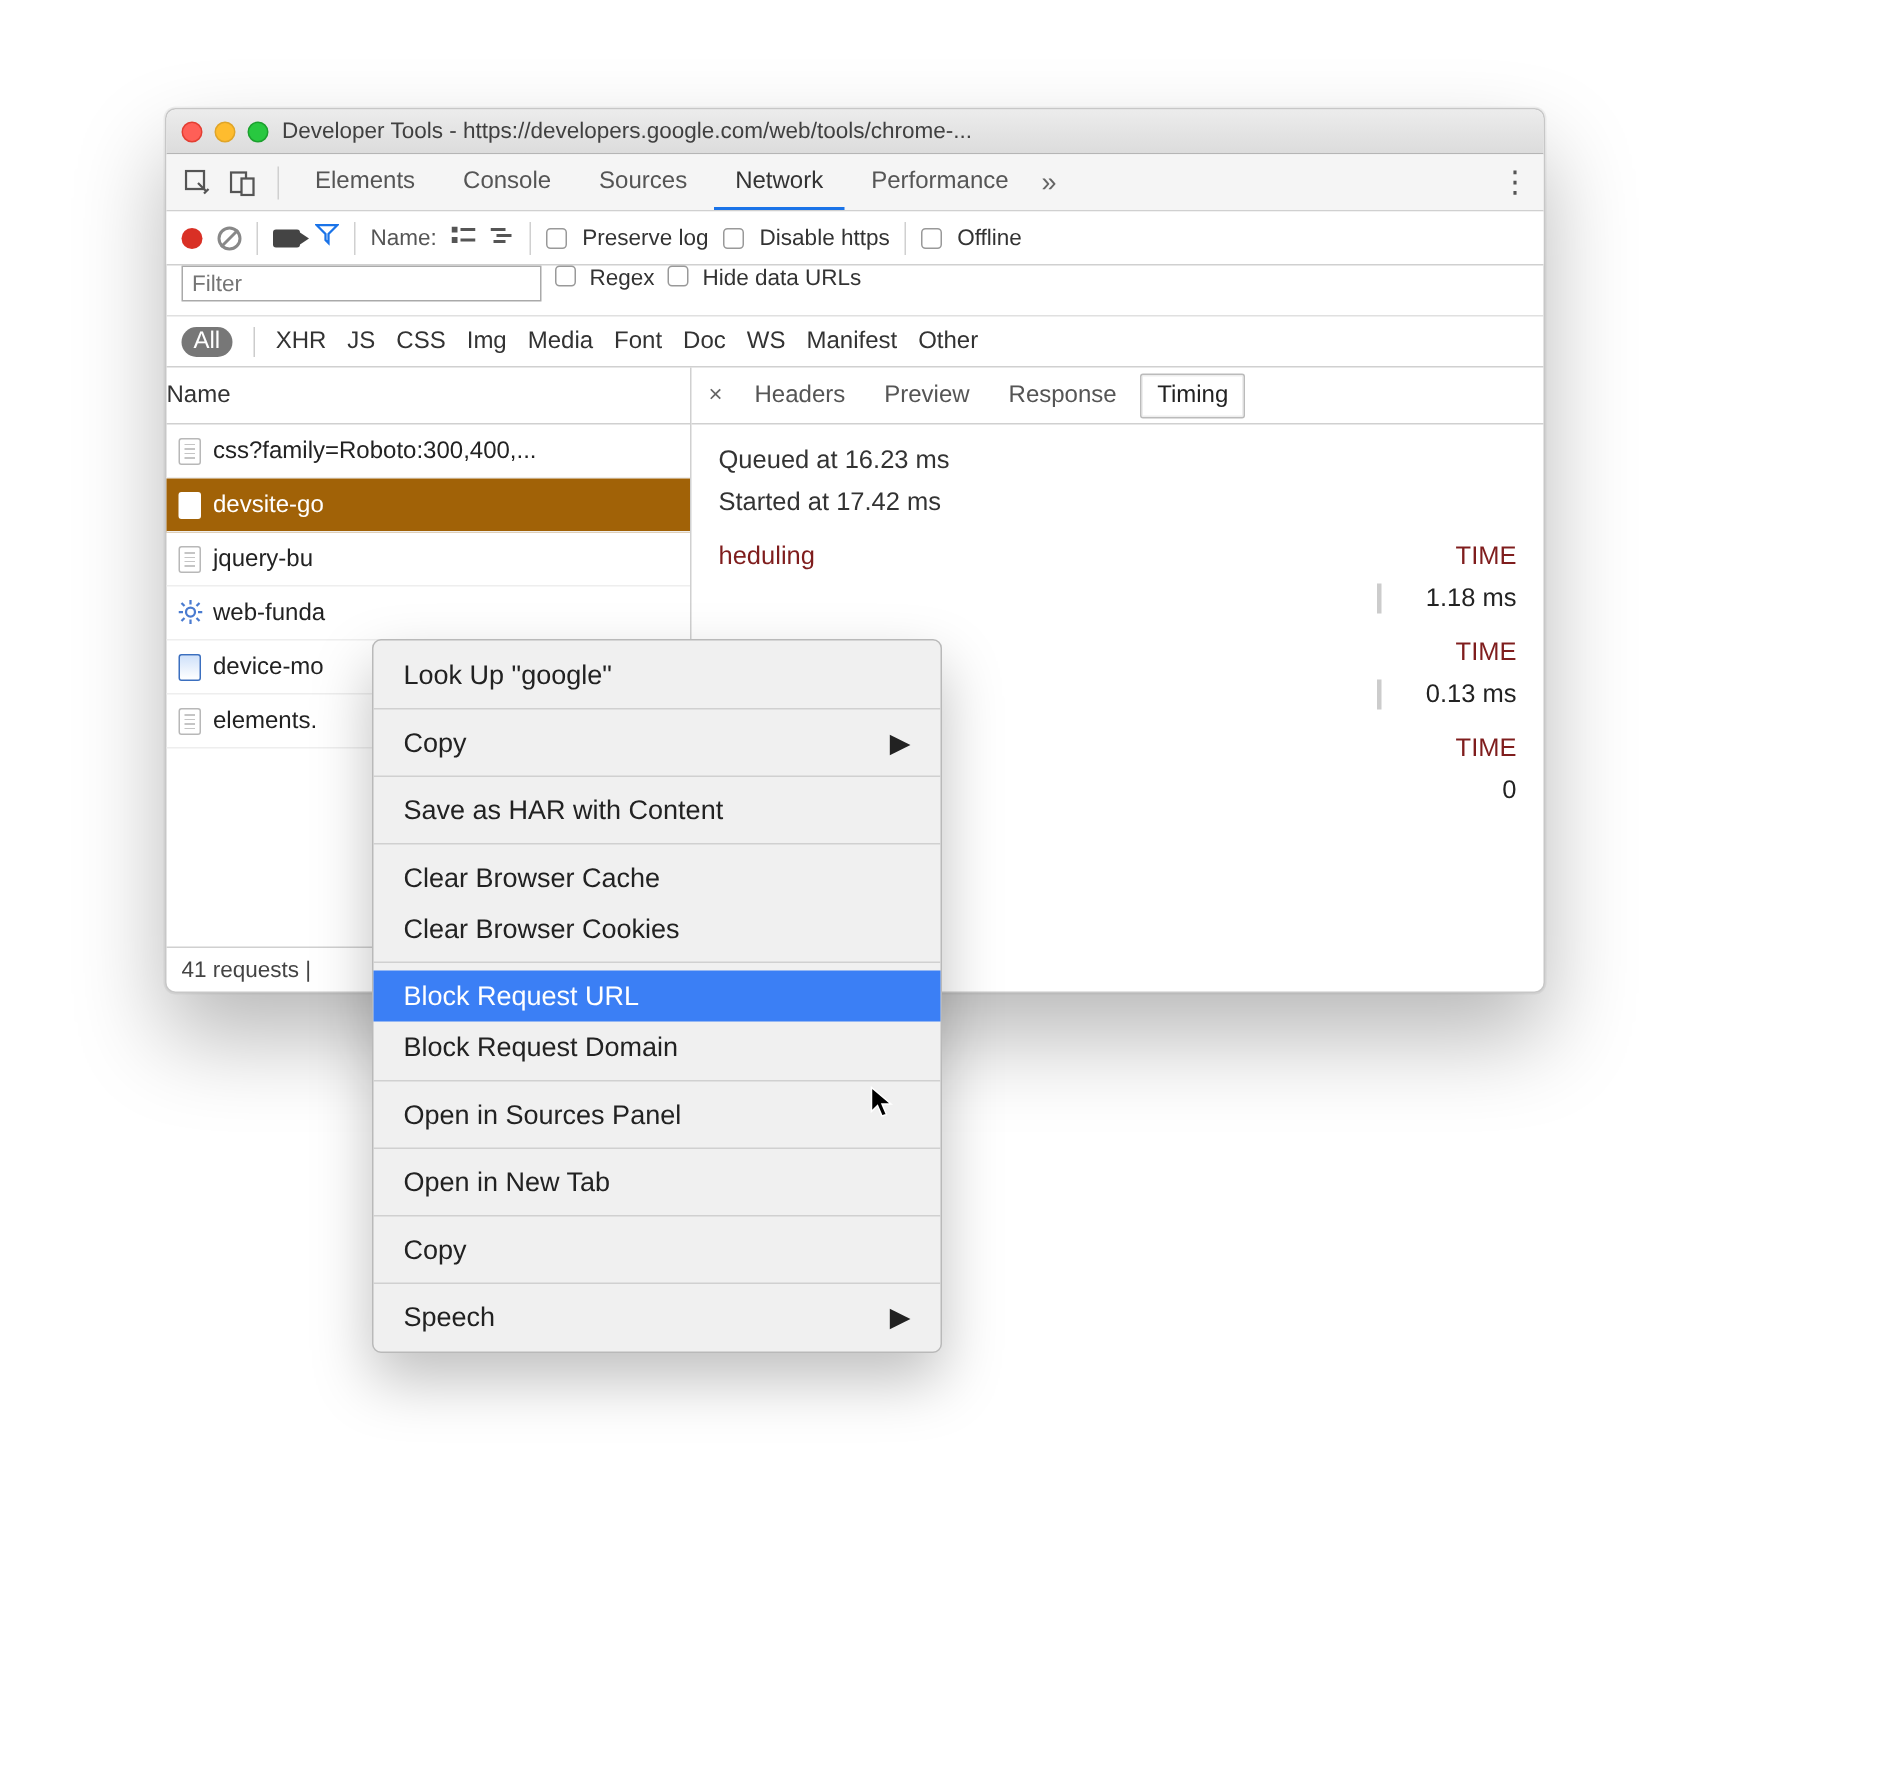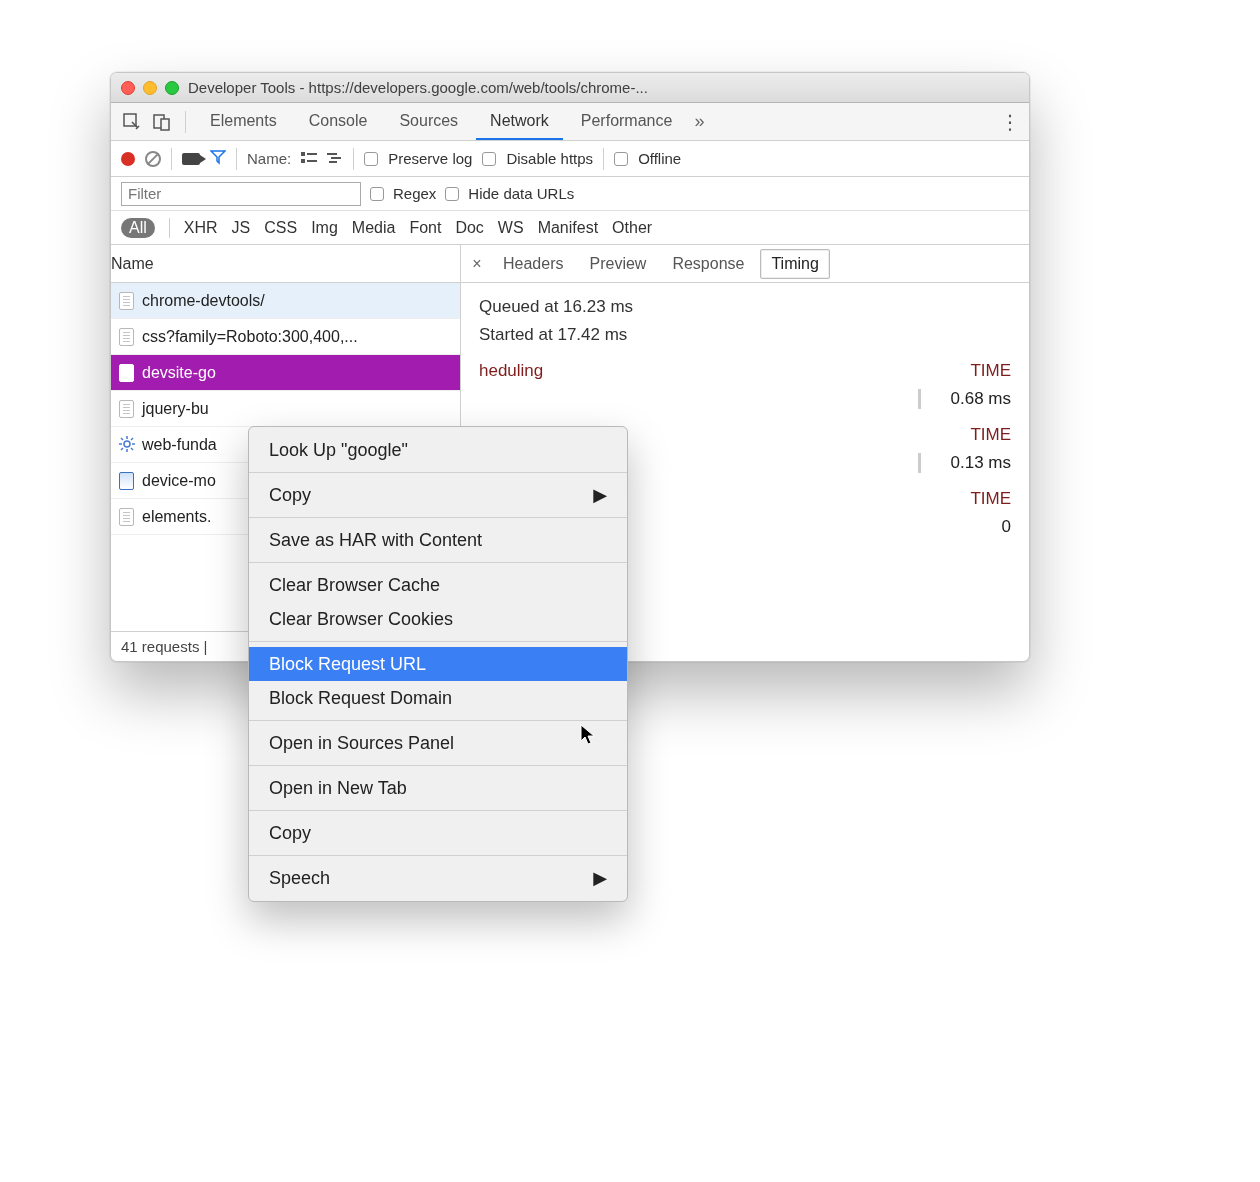--- a/index.html
+++ b/index.html
@@ -61,31 +61,31 @@
   .clear-ico { width:16px; height:16px; border:2px solid #888; border-radius:50%; position:relative;}
   .clear-ico::after { content:""; position:absolute; width:16px; height:2px; background:#888; transform:rotate(-45deg); top:5px; left:-2px;}
   .vline { width:1px; height:22px; background:#d0d0d0;}
   .cam { width:18px; height:12px; background:#444; position:relative; border-radius:2px;}
   .cam::after { content:""; position:absolute; right:-6px; top:2px; border-left:6px solid #444; border-top:4px solid transparent; border-bottom:4px solid transparent;}
   .funnel { color:#1a73e8; font-size:16px;}
   .view-lbl { color:#555; font-size:15px;}
   .list-view, .flat-view { color:#555; font-size:16px; }
   .chk { width:14px; height:14px; border:1px solid #999; border-radius:3px; background:#fff;}
   .tool-lbl{ font-size:15px; color:#333; }
-  .filter-row { height:34px; display:flex; align-items:center; gap:9px; padding: 0 10px; border-bottom:1px solid #e0e0e0;}
+  .filter-row { height:34px; display:flex; gap:9px; padding: 0 10px; border-bottom:1px solid #e0e0e0;}
   .filter-input { width:240px; height:24px; border:1px solid #aaa; padding: 0 6px; font-size:15px;}
   .type-row { height:34px; display:flex; align-items:center; gap:14px; padding: 0 10px; border-bottom:1px solid #d0d0d0; font-size:16px; color:#333;}
   .type-all { background:#777; color:#fff; border-radius:10px; padding: 1px 8px;}
   .type-sep { width:1px; height:20px; background:#ccc;}
   .panel-body { display:flex; height: calc(100% - 30px - 38px - 36px - 34px - 34px);}
   .req-list { width:350px; border-right:1px solid #d0d0d0; display:flex; flex-direction:column; }
   .col-header { height:38px; display:flex; align-items:center; font-size:16px; color:#333; border-bottom:1px solid #d0d0d0;}
   .req-item { height:36px; display:flex; align-items:center; gap:8px; padding: 0 8px; font-size:16px; color:#222; border-bottom:1px solid #eee;}
   .req-item.first { background:#e6f0fa;}
-  .req-item.selected { background:#a21caf; color:#fff;}
+  .req-item.selected { background:#a16207; color:#fff;}
   .file-ico { width:15px; height:18px; border:1px solid #b8b8b8; background:#fff; position:relative; border-radius:2px;}
   .file-ico.css::after { content:""; position:absolute; inset:3px; background: repeating-linear-gradient(#c5c5c5 0 1px, transparent 1px 3px);}
   .file-ico.sel { border-color:#fff;}
   .file-ico.gear { border:none; background:none;}
   .file-ico.device { border:1px solid #3b6fbf; background:linear-gradient(#cfe1fa,#fff);}
   .req-status { height:30px; display:flex; align-items:center; font-size:15px; color:#444; padding:0 10px; border-top:1px solid #d0d0d0; margin-top:auto; white-space: nowrap;}
   .detail { flex:1; display:flex; flex-direction:column; }
   .detail-tabs { height:38px; display:flex; align-items:center; border-bottom:1px solid #d0d0d0; padding: 0 6px; gap:6px;}
   .close-x { font-size:16px; color:#666; width:20px; text-align:center;}
   .dtab { padding:0 10px; height:30px; display:flex; align-items:center; font-size:16px; color:#555;}
@@ -212,24 +212,20 @@
     <span>WS</span>
     <span>Manifest</span>
     <span>Other</span>
   </div>
 
   <div class="panel-body">
 
     <div class="req-list">
       <div class="col-header">Name</div>
 
-      <div class="req-item first">
-        <span class="file-ico css"></span>
-        <span>chrome-devtools/</span>
-      </div>
       <div class="req-item">
         <span class="file-ico css"></span>
         <span>css?family=Roboto:300,400,...</span>
       </div>
       <div class="req-item selected">
         <span class="file-ico sel"></span>
         <span>devsite-go</span>
       </div>
       <div class="req-item">
         <span class="file-ico css"></span>
@@ -276,21 +272,21 @@
       <div class="timing-body">
         <div>Queued at 16.23 ms</div>
         <div>Started at 17.42 ms</div>
 
         <div class="section-row">
           <span>heduling</span>
           <span class="time-val">TIME</span>
         </div>
         <div class="bar-row">
           <span class="bar-mark"></span>
-          <span class="time-time">0.68 ms</span>
+          <span class="time-time">1.18 ms</span>
         </div>
 
         <div class="section-row">
           <span>Start</span>
           <span class="time-val">TIME</span>
         </div>
         <div class="bar-row">
           <span class="bar-mark"></span>
           <span class="time-time">0.13 ms</span>
         </div>

